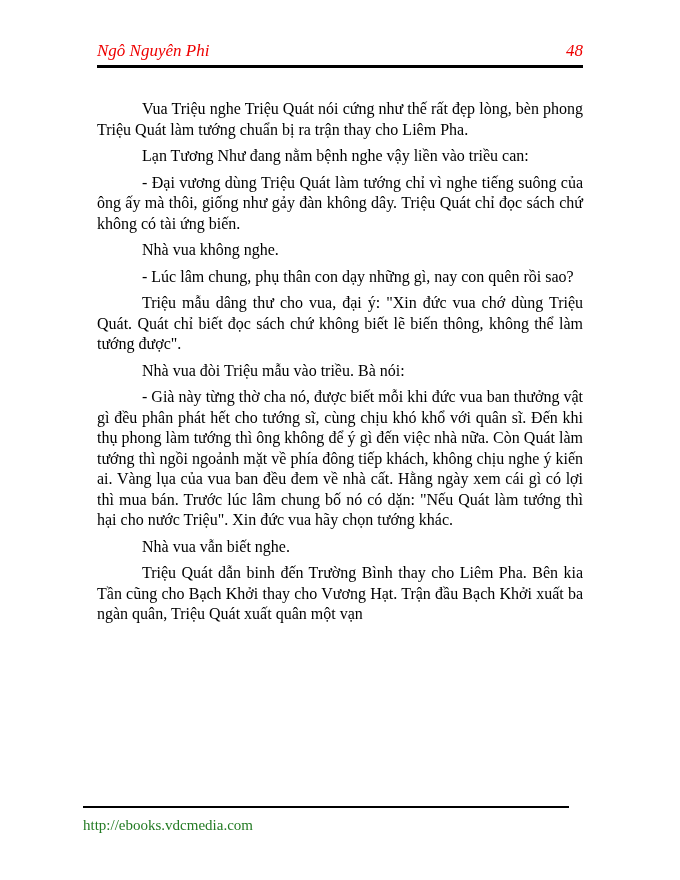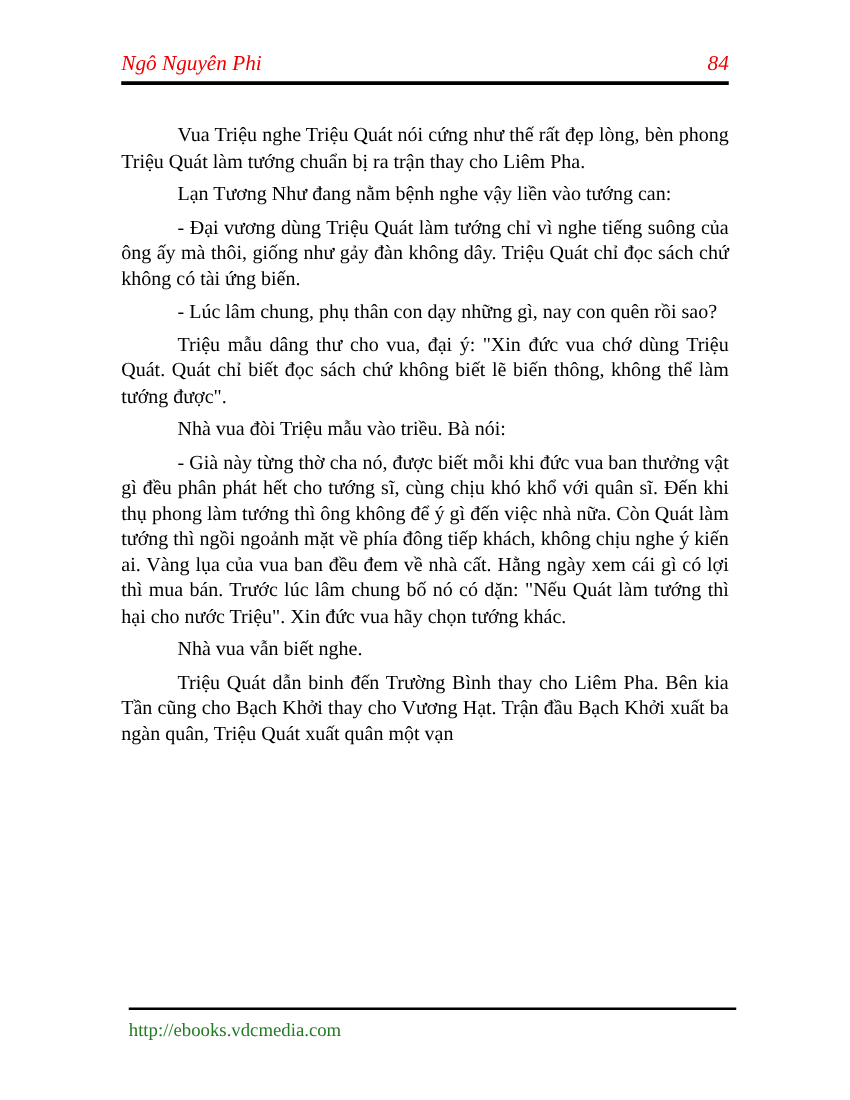--- a/index.html
+++ b/index.html
@@ -43,49 +43,50 @@
     font-size: 16px;
     line-height: 20.5px;
     text-align: justify;
   }
   .para {
     margin: 0 0 6px 0;
     text-indent: 45px;
   }
   .page-footer {
     position: absolute;
-    left: 103px;
+    left: 83px;
     top: 806px;
     width: 486px;
     border-top: 2px solid var(--rule-color);
     padding-top: 8px;
     font-family: Liberation Serif, serif;
   }
   .footer-url {
     color: var(--footer-green);
     font-size: 15px;
     text-decoration: none;
     cursor: pointer;
   }
 </style>
 </head>
 <body>
 
 <div class="page">
 
   <div class="page-header">
     <span>Ngô Nguyên Phi</span>
-    <span>84</span>
+    <span>48</span>
   </div>
 
   <div class="page-body">
 
   <p class="para">Vua Triệu nghe Triệu Quát nói cứng như thế rất đẹp lòng, bèn phong Triệu Quát làm tướng chuẩn bị ra trận thay cho Liêm Pha.</p>
-      <p class="para">Lạn Tương Như đang nằm bệnh nghe vậy liền vào tướng can:</p>
+      <p class="para">Lạn Tương Như đang nằm bệnh nghe vậy liền vào triều can:</p>
       <p class="para">- Đại vương dùng Triệu Quát làm tướng chỉ vì nghe tiếng suông của ông ấy mà thôi, giống như gảy đàn không dây. Triệu Quát chỉ đọc sách chứ không có tài ứng biến.</p>
+      <p class="para">Nhà vua không nghe.</p>
       <p class="para">- Lúc lâm chung, phụ thân con dạy những gì, nay con quên rồi sao?</p>
       <p class="para">Triệu mẫu dâng thư cho vua, đại ý: "Xin đức vua chớ dùng Triệu Quát. Quát chỉ biết đọc sách chứ không biết lẽ biến thông, không thể làm tướng được".</p>
       <p class="para">Nhà vua đòi Triệu mẫu vào triều. Bà nói:</p>
       <p class="para">- Già này từng thờ cha nó, được biết mỗi khi đức vua ban thưởng vật gì đều phân phát hết cho tướng sĩ, cùng chịu khó khổ với quân sĩ. Đến khi thụ phong làm tướng thì ông không để ý gì đến việc nhà nữa. Còn Quát làm tướng thì ngồi ngoảnh mặt về phía đông tiếp khách, không chịu nghe ý kiến ai. Vàng lụa của vua ban đều đem về nhà cất. Hằng ngày xem cái gì có lợi thì mua bán. Trước lúc lâm chung bố nó có dặn: "Nếu Quát làm tướng thì hại cho nước Triệu". Xin đức vua hãy chọn tướng khác.</p>
       <p class="para">Nhà vua vẫn biết nghe.</p>
       <p class="para">Triệu Quát dẫn binh đến Trường Bình thay cho Liêm Pha. Bên kia Tần cũng cho Bạch Khởi thay cho Vương Hạt. Trận đầu Bạch Khởi xuất ba ngàn quân, Triệu Quát xuất quân một vạn</p>
     </div>
 
   <div class="page-footer">
     <span class="footer-url">http://ebooks.vdcmedia.com</span>

